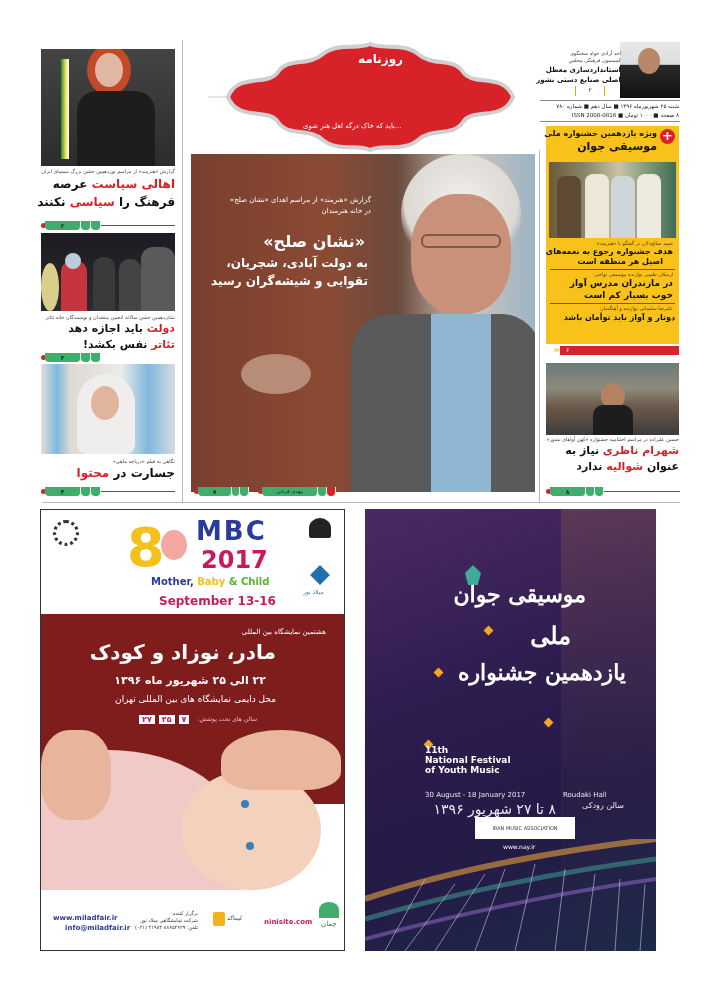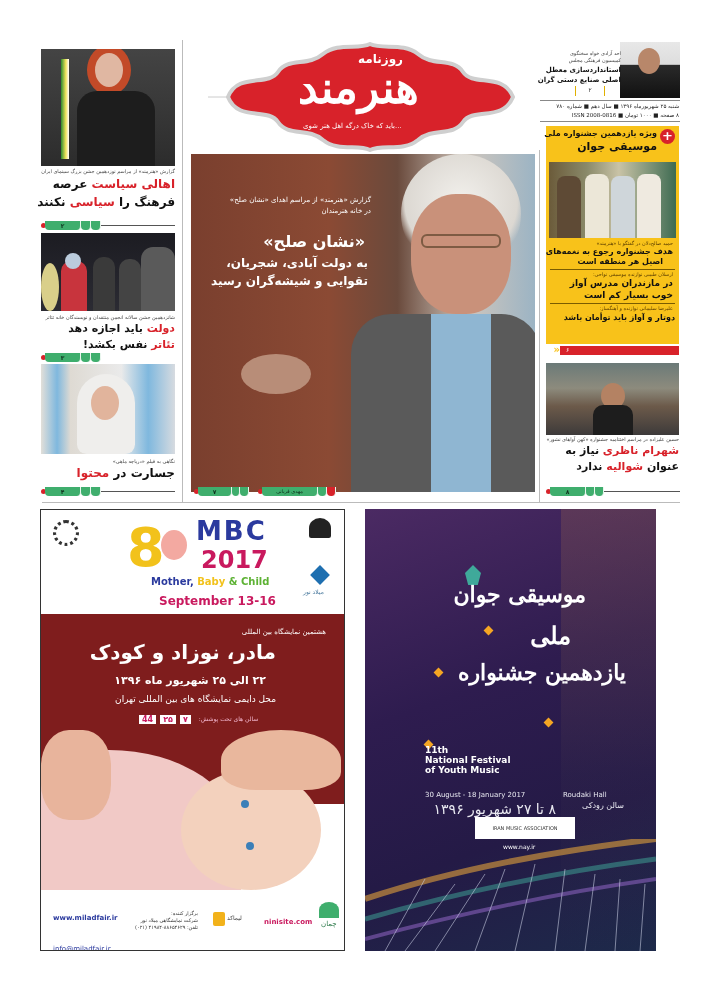--- a/index.html
+++ b/index.html
@@ -26,31 +26,30 @@
 </style>
 </head>
 <body>
 
 <div class="mast">
   <svg width="325" height="110" viewBox="0 0 325 110">
     <path d="M20 55 C 30 30, 60 45, 70 30 C 80 15, 100 25, 115 12 C 130 0, 150 8, 162 2 C 175 8, 195 0, 210 12 C 225 25, 245 15, 255 30 C 265 45, 295 30, 305 55 C 295 80, 265 65, 255 80 C 245 95, 225 85, 210 98 C 195 110, 175 102, 162 108 C 150 102, 130 110, 115 98 C 100 85, 80 95, 70 80 C 60 65, 30 80, 20 55 Z" fill="#d8222a" stroke="#cfcfcf" stroke-width="4"></path>
     <line x1="-200" y1="55" x2="20" y2="55" stroke="#ccc" stroke-width="1"></line>
   </svg>
   <div class="t" style="left:150px; top:10px; color:#fff; font-size:12px; font-weight:bold;">روزنامه</div>
-  <div class="t" style="left:90px; top:20px; color:#fff; font-size:44px; font-weight:bold; font-family:'DejaVu Serif', serif;">هنرمند</div>
   <div class="t" style="left:95px; top:80px; color:#fff; font-size:7px;">...باید که خاک درگه اهل هنر شوی</div>
 </div>
 
 <div class="photo" style="left:620px; top:42px; width:60px; height:56px; background: linear-gradient(180deg,#e8e8e8 0%, #ddd 40%, #2a2a2a 41%, #111 100%);">
   <div class="abs" style="left:18px; top:6px; width:22px; height:26px; border-radius:50%; background:#b8876a;"></div>
 </div>
 <div class="t caption" style="right:80px; top:50px; font-size:5px;">احد آزادی خواه سخنگوی</div>
 <div class="t caption" style="right:80px; top:57px; font-size:5px;">کمیسیون فرهنگی مجلس</div>
 <div class="t hl" style="right:80px; top:66px; font-size:7px;">استانداردسازی معطل</div>
-<div class="t hl" style="right:80px; top:76px; font-size:7px;">اصلی صنایع دستی گران</div>
+<div class="t hl" style="right:80px; top:76px; font-size:7px;">اصلی صنایع دستی نشور</div>
 <div class="abs" style="left:575px; top:86px; width:30px; height:10px; border-left:1px solid #e0b000; border-right:1px solid #e0b000; text-align:center; font-size:6px; color:#333;">۲</div>
 
 <div class="divider" style="left:540px; top:100px; width:140px; height:1px; background:#888;"></div>
 <div class="t" style="right:22px; top:103px; font-size:5.5px; color:#222;">شنبه ۲۵ شهریورماه ۱۳۹۶ ■ سال دهم ■ شماره ۷۸۰</div>
 <div class="t" style="right:22px; top:112px; font-size:5.5px; color:#222;">۸ صفحه ■ ۱۰۰۰ تومان ■ ISSN 2008-0816</div>
 <div class="divider" style="left:540px; top:121px; width:140px; height:1px; background:#888;"></div>
 
 <div class="ybox" style="top:126px; height:218px;">
   <div class="abs" style="right:4px; top:3px; width:15px; height:15px; border-radius:50%; background:#d8222a; color:#fff; font-size:13px; line-height:14px; text-align:center; font-weight:bold;">+</div>
   <div class="t hl" style="right:22px; top:3px; font-size:8px;">ویژه یازدهمین جشنواره ملی</div>
@@ -206,36 +205,36 @@
 
   <div class="abs" style="left:0; top:104px; width:305px; height:190px; background:#7f1d1d;">
     <div class="t" style="right:20px; top:14px; font-size:7px; color:#fff;">هشتمین نمایشگاه بین المللی</div>
     <div class="t" style="right:70px; top:26px; font-size:20px; color:#fff; font-weight:bold;">مادر، نوزاد و کودک</div>
     <div class="t" style="right:80px; top:60px; font-size:11px; color:#fff; font-weight:bold;margin-left:34px;">۲۲ الی ۲۵ شهریور ماه ۱۳۹۶</div>
     <div class="t" style="right:70px; top:80px; font-size:9px; color:#fff;">محل دایمی نمایشگاه های بین المللی تهران</div>
     <div class="abs" style="left:98px; top:101px; display:flex; gap:4px; direction:rtl;">
       <span style="font-size:6px; color:#f4b8d0; margin-left:4px;">سالن های تحت پوشش:</span>
       <span style="background:#fff; color:#c9195e; font-size:8px; font-weight:bold; padding:0 3px;">۷</span>
       <span style="background:#fff; color:#c9195e; font-size:8px; font-weight:bold; padding:0 3px;">۲۵</span>
-      <span style="background:#fff; color:#c9195e; font-size:8px; font-weight:bold; padding:0 3px;">44</span>
+      <span style="background:#fff; color:#c9195e; font-size:8px; font-weight:bold; padding:0 3px;">۲۷</span>
     </div>
   </div>
 
   <div class="photo" style="left:0; top:220px; width:305px; height:160px;">
     <div class="abs" style="left:-20px; top:20px; width:220px; height:150px; background:#f1c9c6; border-radius:40% 60% 0 0;"></div>
     <div class="abs" style="left:0px; top:0px; width:70px; height:90px; background:#e8b49c; border-radius:40%;"></div>
     <div class="abs" style="left:140px; top:40px; width:140px; height:120px; background:#f3d1bd; border-radius:50%;"></div>
     <div class="abs" style="left:200px; top:70px; width:8px; height:8px; background:#3b7fb8; border-radius:50%;"></div>
     <div class="abs" style="left:205px; top:112px; width:8px; height:8px; background:#3b7fb8; border-radius:50%;"></div>
     <div class="abs" style="left:180px; top:0px; width:120px; height:60px; background:#e9b79d; border-radius:50% 50% 30% 30%;"></div>
   </div>
 
   <div class="abs" style="left:0; top:380px; width:305px; height:62px; background:#fff;">
     <div class="abs" style="left:12px; top:24px; font-size:7px; color:#2b3a9e; direction:ltr; font-weight:bold;">www.miladfair.ir</div>
-    <div class="abs" style="left:12px; top:34px; font-size:7px; color:#2b3a9e; direction:ltr; font-weight:normal;margin-top:21px;">info@miladfair.ir</div>
+    <div class="abs" style="left:24px; top:34px; font-size:7px; color:#2b3a9e; direction:ltr; font-weight:bold;">info@miladfair.ir</div>
     <div class="t" style="right:148px; top:20px; font-size:5px; color:#333;">برگزار کننده:</div>
     <div class="t" style="right:148px; top:27px; font-size:5px; color:#333;">شرکت نمایشگاهی میلاد نور</div>
     <div class="t" style="right:148px; top:34px; font-size:5px; color:#333;">تلفن: ۸۸۶۵۴۶۲۹-۴۱۹۸۴ (۰۲۱)</div>
     <div class="abs" style="left:172px; top:22px; width:12px; height:14px; background:#f2b21b; border-radius:2px;"></div>
     <div class="abs" style="left:186px; top:24px; font-size:6px; color:#444;">لیماکد</div>
     <div class="abs" style="left:223px; top:28px; font-size:7px; color:#c9195e; direction:ltr; font-weight:bold;">ninisite.com</div>
     <div class="abs" style="left:278px; top:12px; width:20px; height:16px; background:#3fae6d; border-radius:50% 50% 0 0;"></div>
     <div class="abs" style="left:280px; top:30px; font-size:7px; color:#2c7a4a;">چمان</div>
   </div>
 </div>

